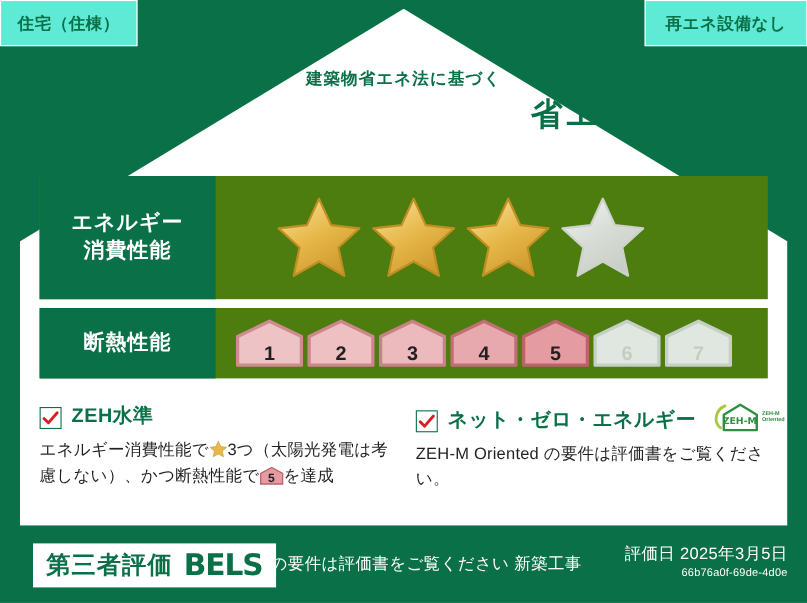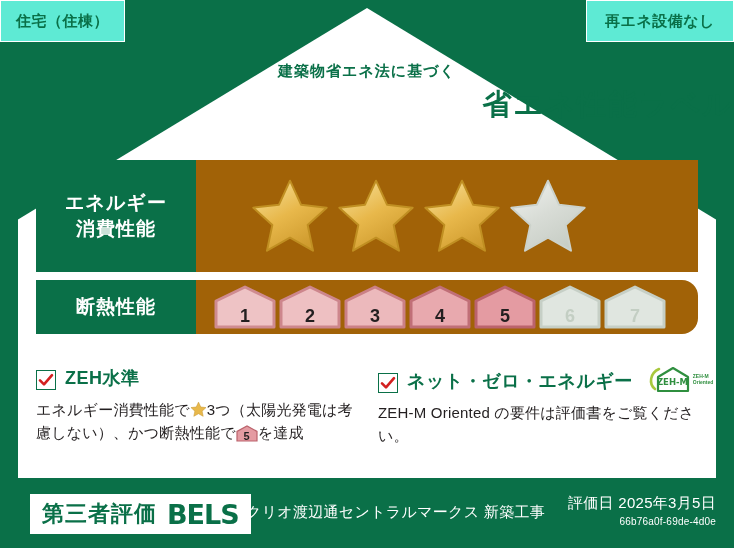--- a/index.html
+++ b/index.html
@@ -32,24 +32,24 @@
   .title-wrap{
     position:absolute;left:0;right:0;top:62px;text-align:center;
     color:#0a7048;
   }
   .title-sub{font-size:15px;font-weight:bold;letter-spacing:1px;margin-bottom:4px;}
   .title-main{font-size:29px;font-weight:bold;letter-spacing:2px;text-align:right;}
 
   
   .row{
     position:absolute;left:36px;width:662px;
-    display:flex;align-items:stretch;background:#a16207;
+    display:flex;align-items:stretch;background:#4d7c0f;
   }
   .row-energy{top:160px;height:112px;}
-  .row-insul{top:280px;height:54px;border-radius:16px;}
+  .row-insul{top:280px;height:64px;}
   .row-key{
     background:#0a7048;color:#ffffff;font-weight:bold;
     width:160px;flex:0 0 160px;
     display:flex;flex-direction:column;align-items:center;justify-content:center;
     line-height:1.35;font-size:19px;letter-spacing:1px;
   }
   .row-val{flex:1;display:flex;align-items:center;}
 
   
   .stars{display:flex;align-items:center;gap:2px;padding-left:52px;}
@@ -278,20 +278,20 @@
       <div class="col-body">ZEH-M Oriented の要件は評価書をご覧ください。</div>
     </div>
 
   </div>
 
   <div class="footer">
     <div class="bels">
       <span class="bels-jp">第三者評価</span>
       <span class="bels-en">BELS</span>
     </div>
-    <div class="project">クリオ渡辺通セントラルマークス 新築工事</div>
+    <div class="project">の要件は評価書をご覧ください 新築工事</div>
     <div class="eval">
       <div class="eval-date">評価日 2025年3月5日</div>
       <div class="eval-id">66b76a0f-69de-4d0e</div>
     </div>
   </div>
 
 </div>
 
 </body></html>

